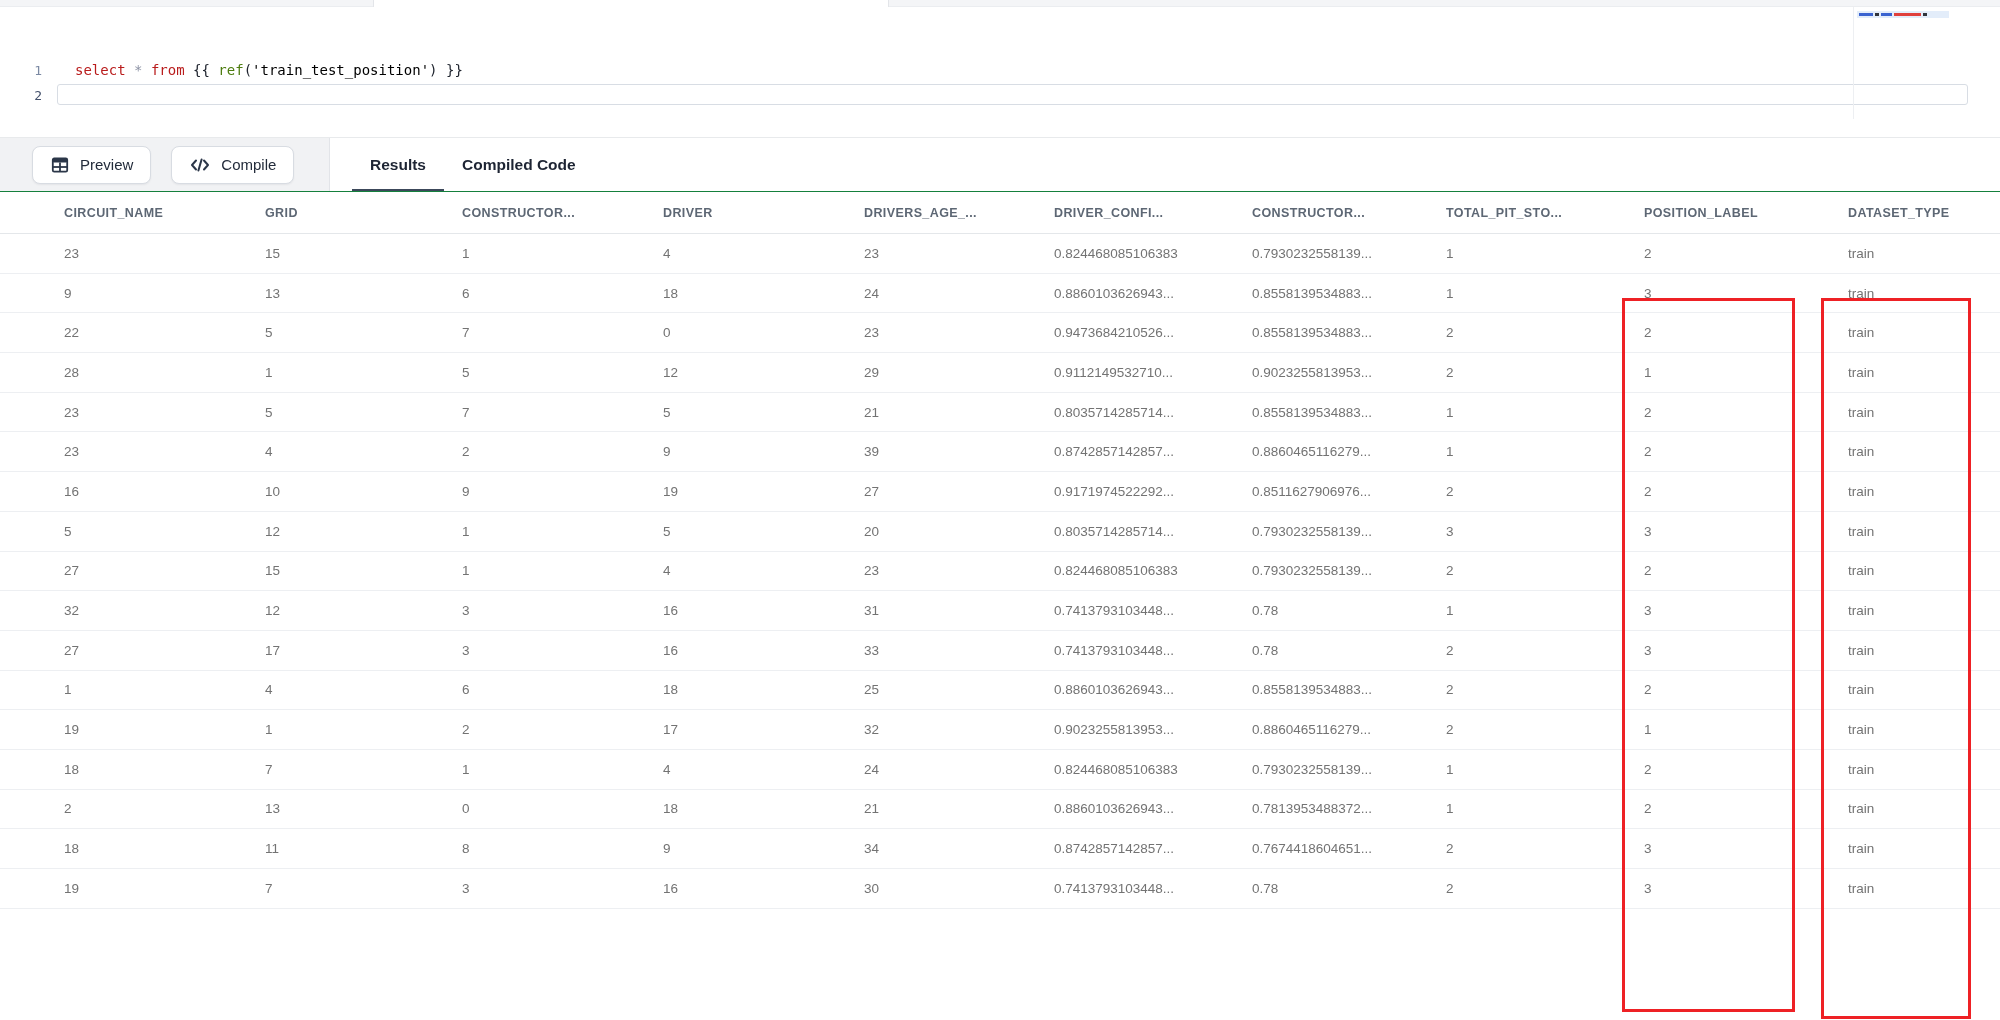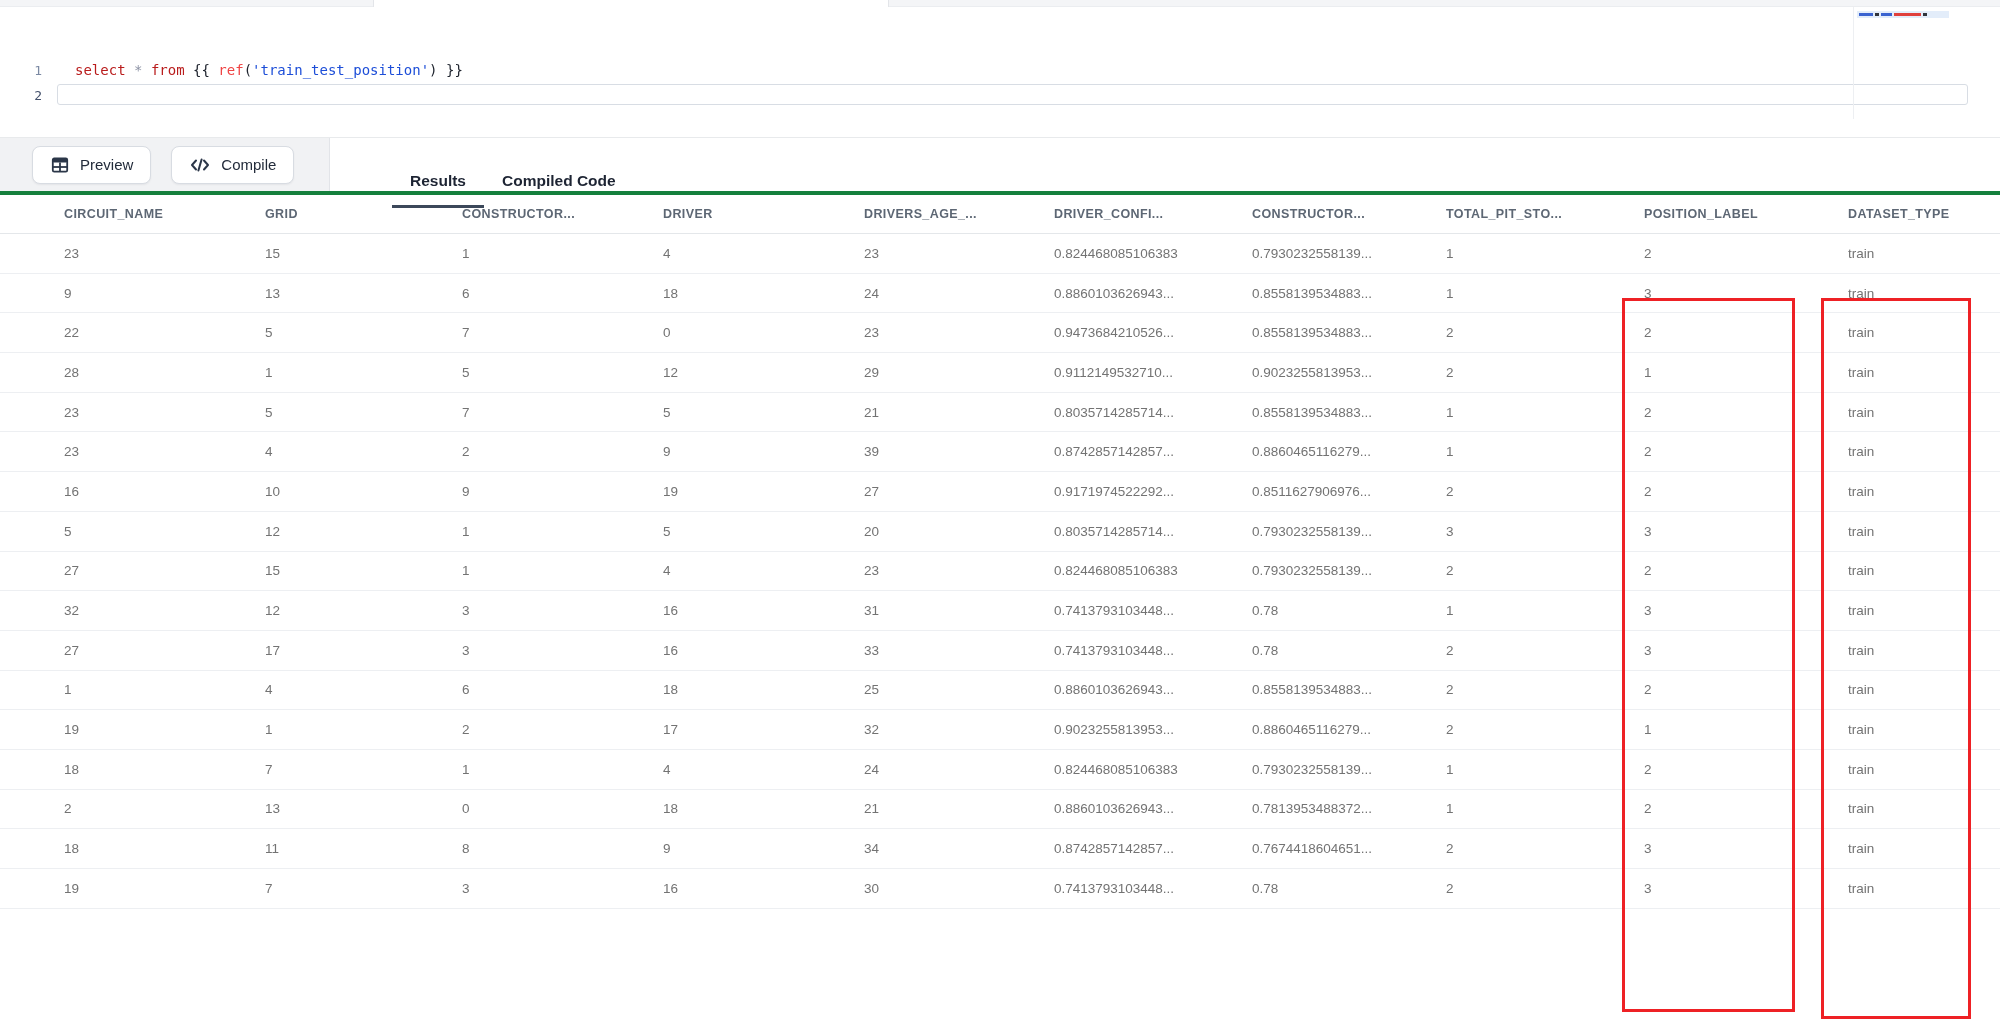--- a/index.html
+++ b/index.html
@@ -29,61 +29,61 @@
   .gutter-num { position: absolute; width: 22px; text-align: right;
     font-family: "DejaVu Sans Mono", monospace; font-size: 13px; }
   .gutter-1 { left: 20px; top: 56px; color: #7b89a3; }
   .gutter-2 { left: 20px; top: 81px; color: #43506b; }
   .active-line { position: absolute; left: 57px; top: 77px; width: 1911px; height: 21px;
     border: 1px solid #d8dde4; border-radius: 3px; background: #fff; }
   .code-line { position: absolute; left: 75px; top: 55px; white-space: pre;
     font-family: "DejaVu Sans Mono", monospace; font-size: 14px; color: #1a1f29; }
   .tok-kw  { color: #b91c1c; }
   .tok-op  { color: #8d93a5; }
-  .tok-fn  { color: #ef4444; }
-  .tok-str { color: #1d4ed8; }
+  .tok-fn  { color: #4d7c0f; }
+  .tok-str { color: #000000; }
   .tok-pn  { color: #20252f; }
   .minimap { position: absolute; right: 0; top: 0; width: 147px; height: 112px; border-left: 1px solid #edeff2; }
   .minimap-line { position: absolute; left: 3px; top: 4px; height: 7px; width: 92px; background: #e3edfa;
     display: flex; align-items: center; gap: 2px; padding: 0 2px; }
   .minimap-line span { height: 3px; display: inline-block; }
   .mm-b1 { width: 14px; background: #3a63d0; }
   .mm-d1 { width: 4px;  background: #30343c; }
   .mm-b2 { width: 11px; background: #3a63d0; }
   .mm-r1 { width: 27px; background: #e0403c; }
   .mm-d2 { width: 4px;  background: #30343c; }
 
   
   .actions-row { position: relative; height: 54px; background: #fff; border-top: 1px solid #e8eaec; text-decoration: underline; }
   .left-panel { position: absolute; left: 0; top: 0; width: 330px; height: 53px;
     background: #f1f2f4; border-right: 1px solid #e2e4e8;
     display: flex; align-items: center; gap: 20px; padding-left: 32px; }
   .panel-btn { display: flex; align-items: center; gap: 10px; height: 38px; padding: 0 17px;
     background: #fff; border: 1px solid #d8dce2; border-radius: 8px;
     font-size: 15px; font-weight: 500; color: #222b3a;
     box-shadow: 0 1px 2px rgba(16,24,40,.06); cursor: pointer; }
-  .tabs { position: absolute; left: 330px; top: 16px; height: 54px; display: flex; padding-left: 22px; margin-left: 40px; }
+  .tabs { position: absolute; left: 330px; top: 0; height: 54px; display: flex; padding-left: 22px; }
   .tab { position: relative; height: 54px; display: flex; align-items: center; padding: 0 18px;
     font-size: 15.5px; font-weight: 600; color: #1d2433; cursor: pointer; }
   .tab-underline { position: absolute; left: 0; right: 0; bottom: 0; height: 3px; background: #3c485a; }
 
   
   .results-meta { height: 68px; display: flex; align-items: center; justify-content: space-between;
     padding: 0 10px 0 32px; background: #fff; }
   .limit-wrap { display: flex; align-items: center; gap: 9px; font-size: 15px; font-weight: 500; color: #0f1320; }
   .help-icon { width: 19px; height: 19px; border-radius: 50%; background: #273142; color: #fff;
     font-size: 12.5px; font-weight: 700; display: flex; align-items: center; justify-content: center; cursor: pointer; }
   .download-link { color: #1e7a8e; font-size: 15px; cursor: pointer; }
 
   
   .rtable { position: relative; }
   .thead, .trow { display: grid;
     grid-template-columns: 201px 197px 201px 201px 190px 198px 194px 198px 204px 1fr;
     align-items: center; padding-left: 64px; }
-  .thead { height: 43px; border-top: 4px solid #15803d; border-bottom: 1px solid #e4e7ea;
+  .thead { height: 43px; border-top: 1px solid #15803d; border-bottom: 1px solid #e4e7ea;
     color: #5d6774; font-size: 12.5px; font-weight: 700; letter-spacing: 0.4px; }
   .trow { height: 39.7px; border-bottom: 1px solid #edeff2; font-size: 13.5px; color: #737373; }
 
   
   .redbox { position: absolute; border: 3px solid #ee2125; pointer-events: none; }
   .redbox-position { left: 1622px; top: 298px; width: 173px; height: 714px; }
   .redbox-dataset  { left: 1821px; top: 298px; width: 150px; height: 721px; }
 
   .icon-svg { display: block; }
 </style>

